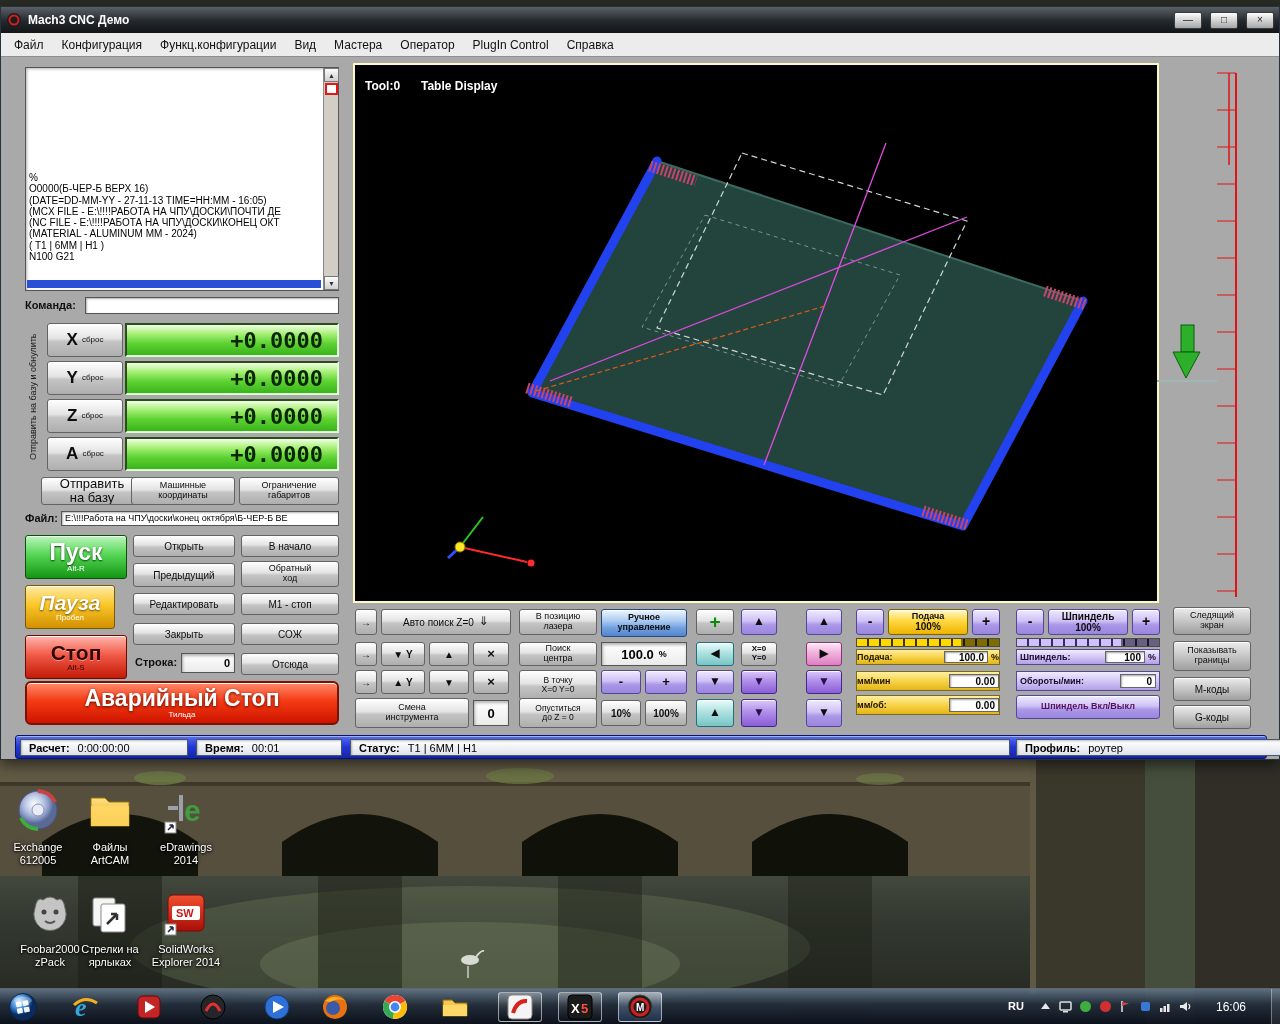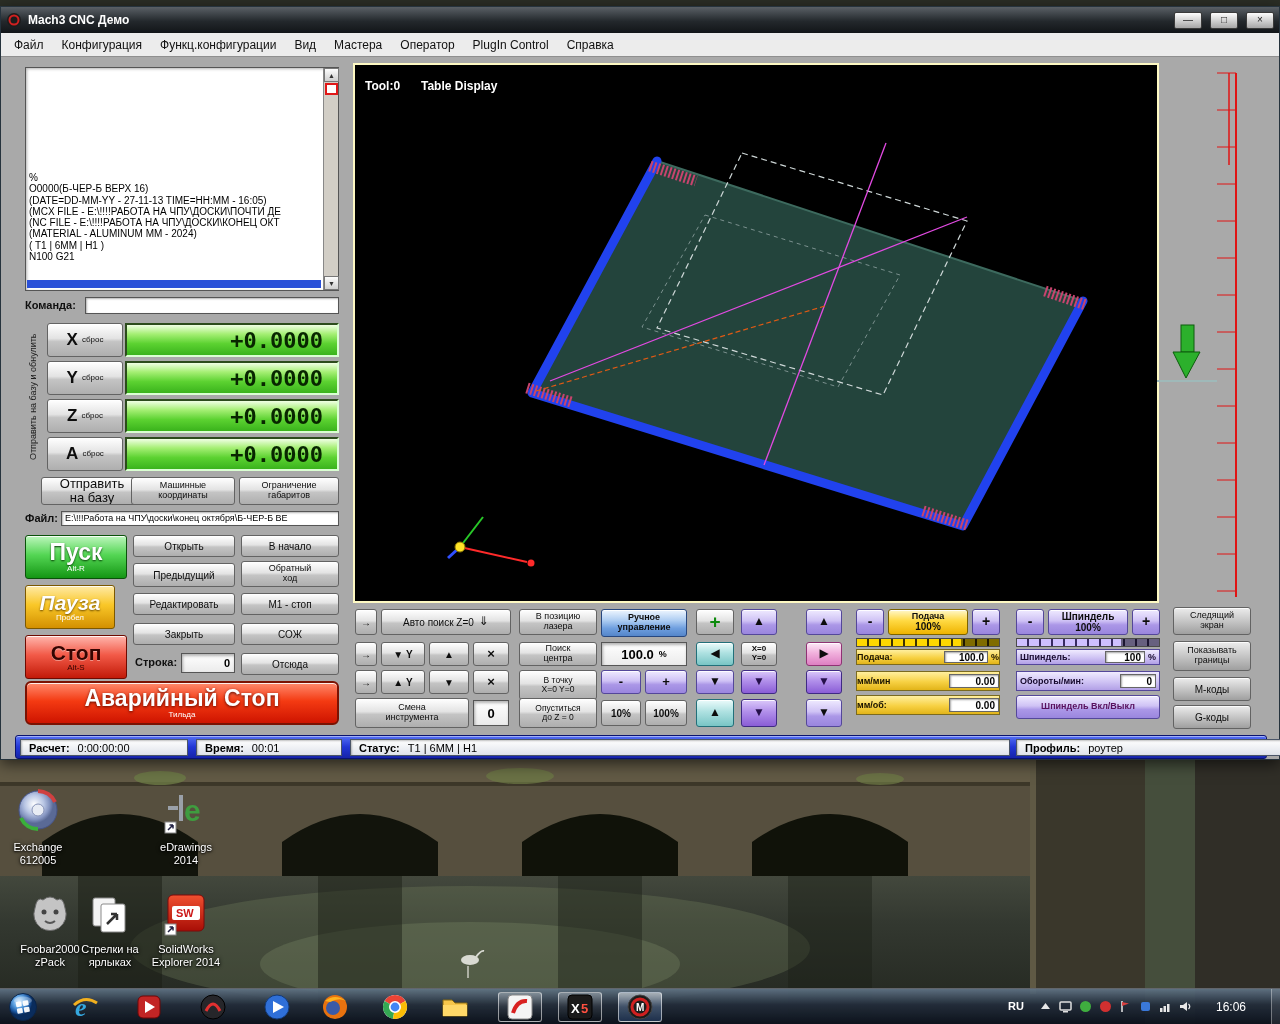--- a/index.html
+++ b/index.html
@@ -127,20 +127,34 @@
             <stop offset="1" stop-color="#5a6a96"></stop>
           </radialGradient>
         </defs>
       <circle cx="23" cy="22" r="19" fill="url(#g-cd)" stroke="#46558a"></circle>
       <circle cx="23" cy="22" r="6" fill="#e8ecf4" stroke="#8894b8"></circle>
       <path d="M6 30 A19 19 0 0 0 23 41" fill="none" stroke="#3ab03a" stroke-width="4"></path>
       <path d="M40 14 A19 19 0 0 0 23 3" fill="none" stroke="#d04040" stroke-width="4"></path>
     </svg>
     <div class="lbl">Exchange
 612005</div>
+  </div>
+  <div class="desk-icon" style="left:72px;top:788px">
+    <svg class="art" viewBox="0 0 46 46">
+      <defs>
+          <linearGradient id="g-fold" x1="0" y1="0" x2="0" y2="1">
+            <stop offset="0" stop-color="#ffe080"></stop>
+            <stop offset="1" stop-color="#e3a31e"></stop>
+          </linearGradient>
+        </defs>
+      <path d="M4 10 L18 10 L22 14 L42 14 L42 38 L4 38 Z" fill="url(#g-fold)" stroke="#9a7400"></path>
+      <path d="M4 18 L42 18 L42 38 L4 38 Z" fill="#ffd863" opacity="0.85"></path>
+    </svg>
+    <div class="lbl">Файлы
+ArtCAM</div>
   </div>
   <div class="desk-icon" style="left:148px;top:788px">
     <svg class="art" viewBox="0 0 46 46">
       <line x1="5" y1="20" x2="15" y2="20" stroke="#9aa0a8" stroke-width="4"></line>
       <line x1="18" y1="7" x2="18" y2="33" stroke="#9aa0a8" stroke-width="4"></line>
       <text x="21" y="33" font-size="30" font-weight="bold" fill="#3f9c3f" font-family="Liberation Sans, sans-serif">e</text>
       <rect x="2" y="34" width="11" height="11" fill="#fff" stroke="#888"></rect>
       <path d="M5 42 L10 37 M10 37 L6.5 37 M10 37 L10 40.5" stroke="#224" stroke-width="1.5" fill="none"></path>
     </svg>
     <div class="lbl">eDrawings

